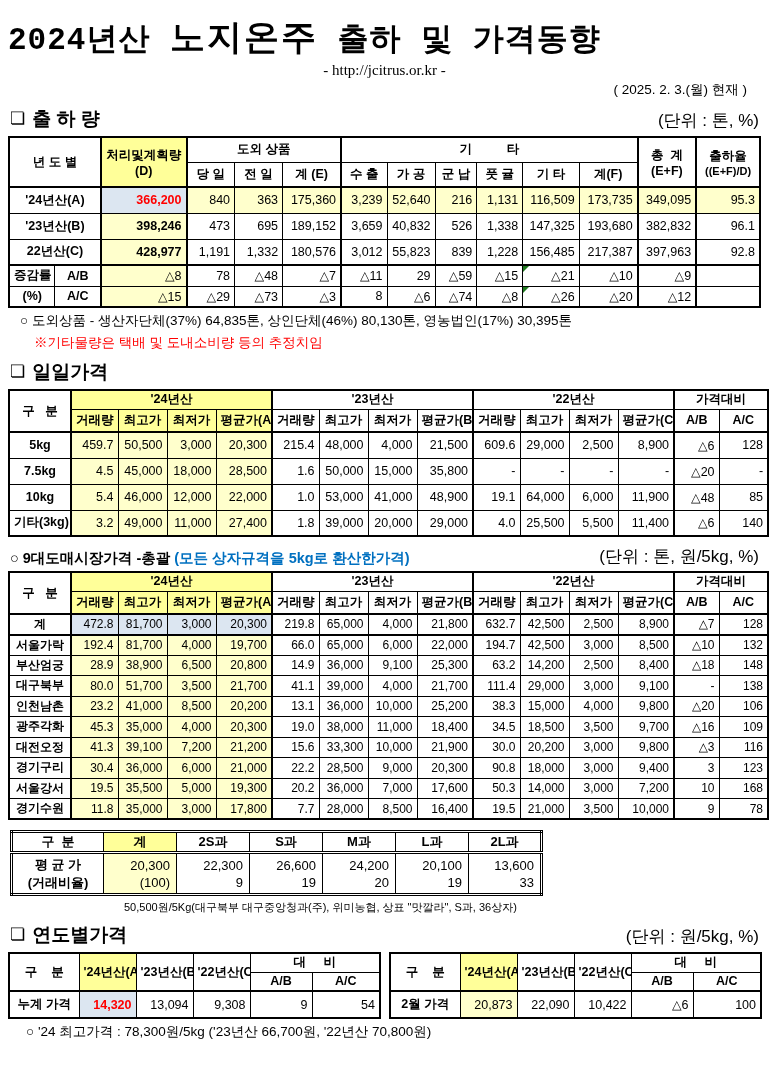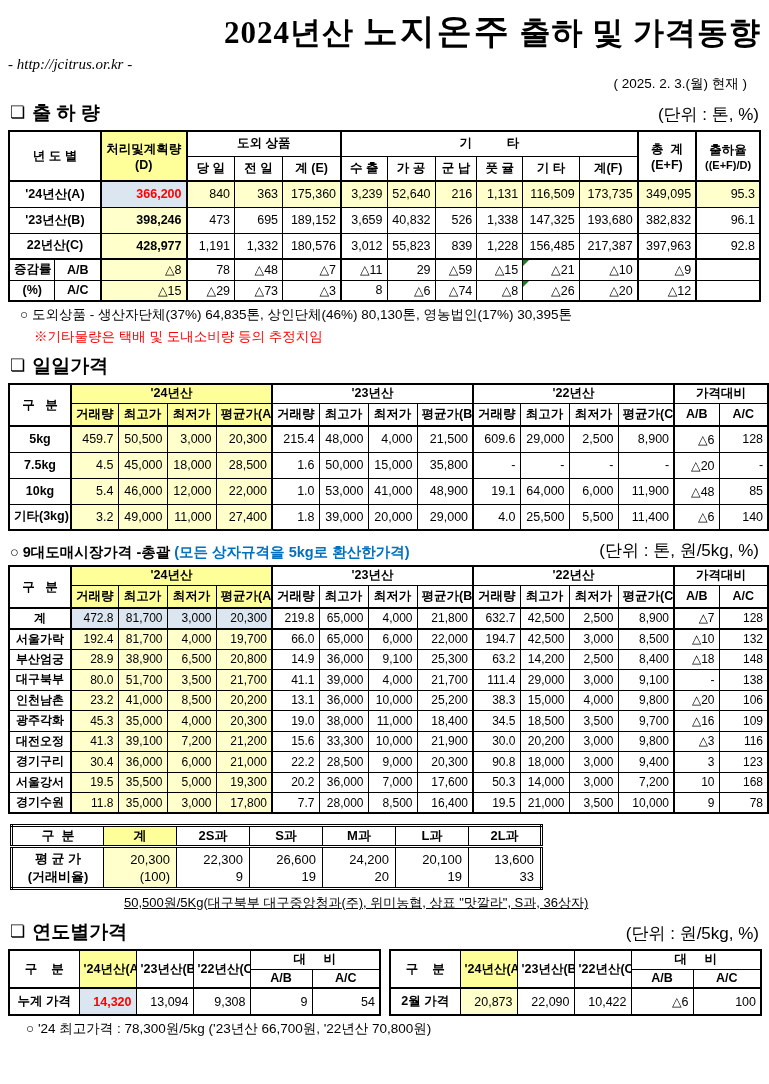--- a/index.html
+++ b/index.html
@@ -1,24 +1,24 @@
 <!DOCTYPE html>
 <html><head>
 <meta charset="utf-8">
 <style>
   * { box-sizing: border-box; margin: 0; padding: 0; }
   html,body { background:#fff; }
   body { width:769px; height:1084px; overflow:hidden; color:#000;
          font-family:"Liberation Sans", sans-serif; }
   .page { padding:6px 8px 0 8px; }
 
-  .title { text-align:right; font-family:Liberation Serif, serif; font-weight:bold;
-           font-size:31px; letter-spacing:1px; margin-top:2px; }
+  .title { text-align:left; font-family:Liberation Mono, monospace; font-weight:bold;
+           font-size:31px; letter-spacing:1px; margin-top:8px; }
   .title .em { font-size:35px; letter-spacing:2px; }
-  .subtitle { text-align:left; font-family:"Liberation Serif", serif; font-size:15px; margin-top:1px;font-style:italic; }
+  .subtitle { text-align:center; font-family:"Liberation Serif", serif; font-size:15px; margin-top:1px; }
   .asof { text-align:right; font-size:13.5px; padding-right:14px; margin-top:2px; }
 
   .sec { display:flex; justify-content:space-between; align-items:flex-end; margin:7px 2px 4px 2px; }
   .sec .h { font-size:19px; font-weight:bold; display:flex; align-items:center; gap:7px; }
   .bullet { font-size:17px; font-weight:normal; position:relative; top:-1px; }
   .unit { font-size:17px; }
 
   .subline { display:flex; justify-content:space-between; align-items:flex-end; margin:2px 2px 3px 2px; }
   .subline .st { font-size:14.5px; font-weight:bold; }
   .blue { color:#0070c0; }
@@ -61,21 +61,21 @@
   .t4 .gcell div { padding:1px 6px; }
   .t4 .lab { text-align:center; font-weight:bold; }
 
   .t5row { display:flex; gap:8px; }
   .t5 th, .t5 td { font-size:12.5px; }
   .t5 thead th { height:19px; }
   .t5 tbody th, .t5 tbody td { height:27px; }
 
   .note { font-size:13.5px; margin:4px 0 0 12px; }
   .note-red { font-size:13.5px; margin:4px 0 0 26px; color:#ff0000; }
-  .note-ind { font-size:13px; margin:2px 0 0 116px;text-decoration:underline; }
+  .note-ind { font-size:11px; margin:2px 0 0 116px; }
 </style>
 </head>
 <body>
 
 <div class="page">
 
   <div class="title"><span>2024년산 </span><span class="em">노지온주</span><span> 출하 및 가격동향</span></div>
   <div class="subtitle">- http://jcitrus.or.kr -</div>
   <div class="asof">( 2025.  2.  3.(월) 현재 )</div>
 

